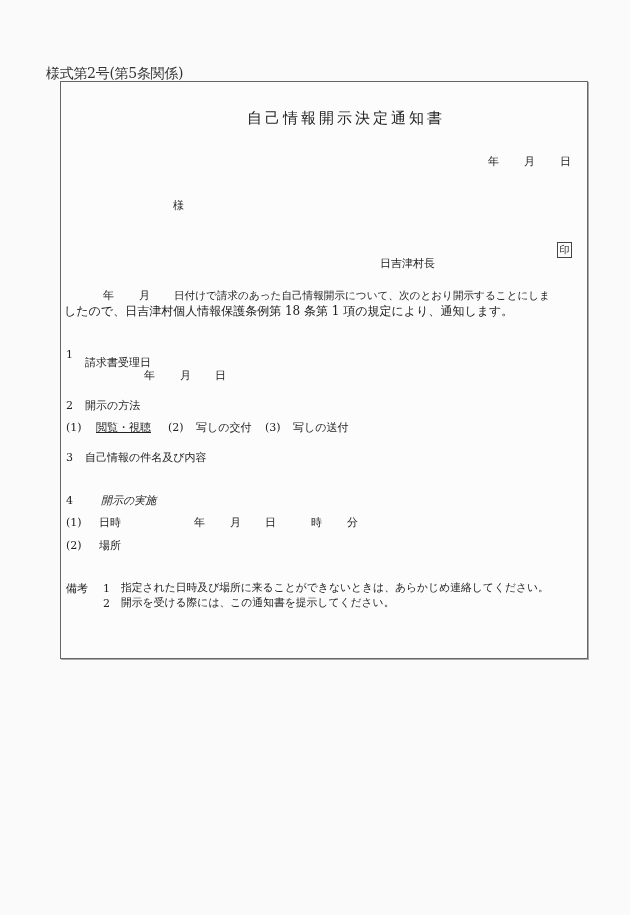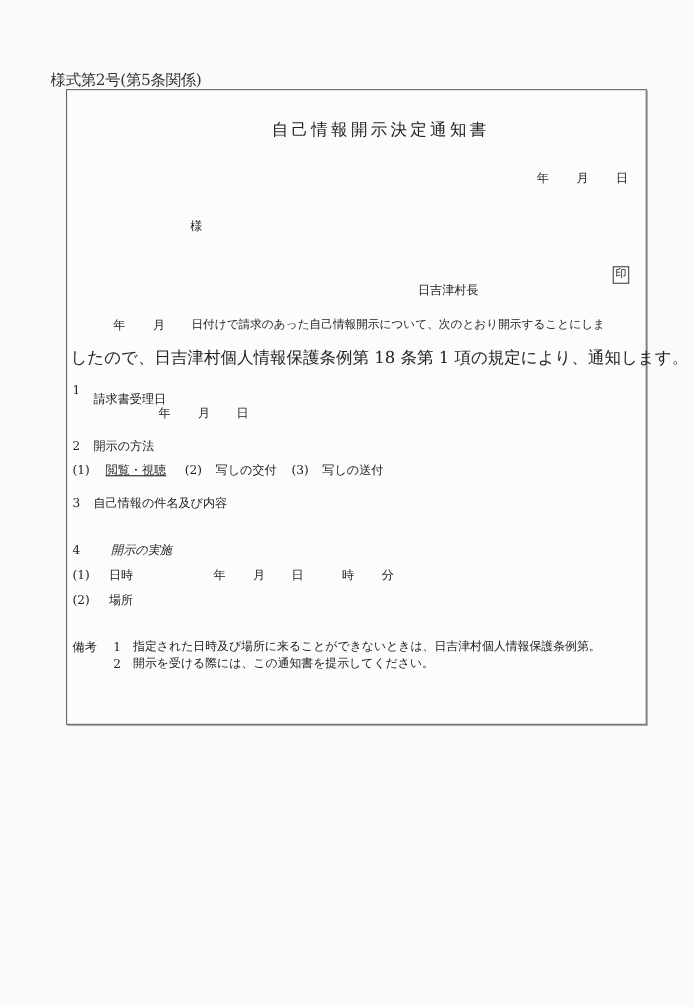--- a/index.html
+++ b/index.html
@@ -39,21 +39,21 @@
 
 <div class="abs sama">様</div>
 
 <div class="abs mayor">日吉津村長</div>
 <div class="seal">印</div>
 
 <div>
   <span class="abs" style="left:103px;top:290px;">年</span>
   <span class="abs" style="left:139px;top:290px;">月</span>
   <span class="abs" style="left:174px;top:290px;font-size:10.6px;">日付けで請求のあった自己情報開示について、次のとおり開示することにしま</span>
-  <span class="abs" style="left:64px;top:318px;font-size:15px;">したので、日吉津村個人情報保護条例第 18 条第 1 項の規定により、通知します。</span>
+  <span class="abs" style="left:64px;top:305px;font-size:12px;">したので、日吉津村個人情報保護条例第 18 条第 1 項の規定により、通知します。</span>
 </div>
 
 <div>
   <span class="abs" style="left:66px;top:349px;">1</span>
   <span class="abs" style="left:85px;top:357px;">請求書受理日</span>
   <span class="abs" style="left:144px;top:370px;">年</span>
   <span class="abs" style="left:180px;top:370px;">月</span>
   <span class="abs" style="left:215px;top:370px;">日</span>
 </div>
 
@@ -83,16 +83,16 @@
   <span class="abs" style="left:265px;top:517px;">日</span>
   <span class="abs" style="left:311px;top:517px;">時</span>
   <span class="abs" style="left:347px;top:517px;">分</span>
   <span class="abs" style="left:66px;top:540px;">(2)</span>
   <span class="abs" style="left:99px;top:540px;">場所</span>
 </div>
 
 <div>
   <span class="abs" style="left:66px;top:583px;">備考</span>
   <span class="abs" style="left:103px;top:583px;">1</span>
-  <span class="abs" style="left:121px;top:583px;font-size:10.8px;">指定された日時及び場所に来ることができないときは、日吉津村個人情報保護条例第。</span>
+  <span class="abs" style="left:121px;top:583px;font-size:10.8px;">指定された日時及び場所に来ることができないときは、あらかじめ連絡してください。</span>
   <span class="abs" style="left:103px;top:598px;">2</span>
   <span class="abs" style="left:121px;top:598px;font-size:10.8px;">開示を受ける際には、この通知書を提示してください。</span>
 </div>
 
 </body></html>

